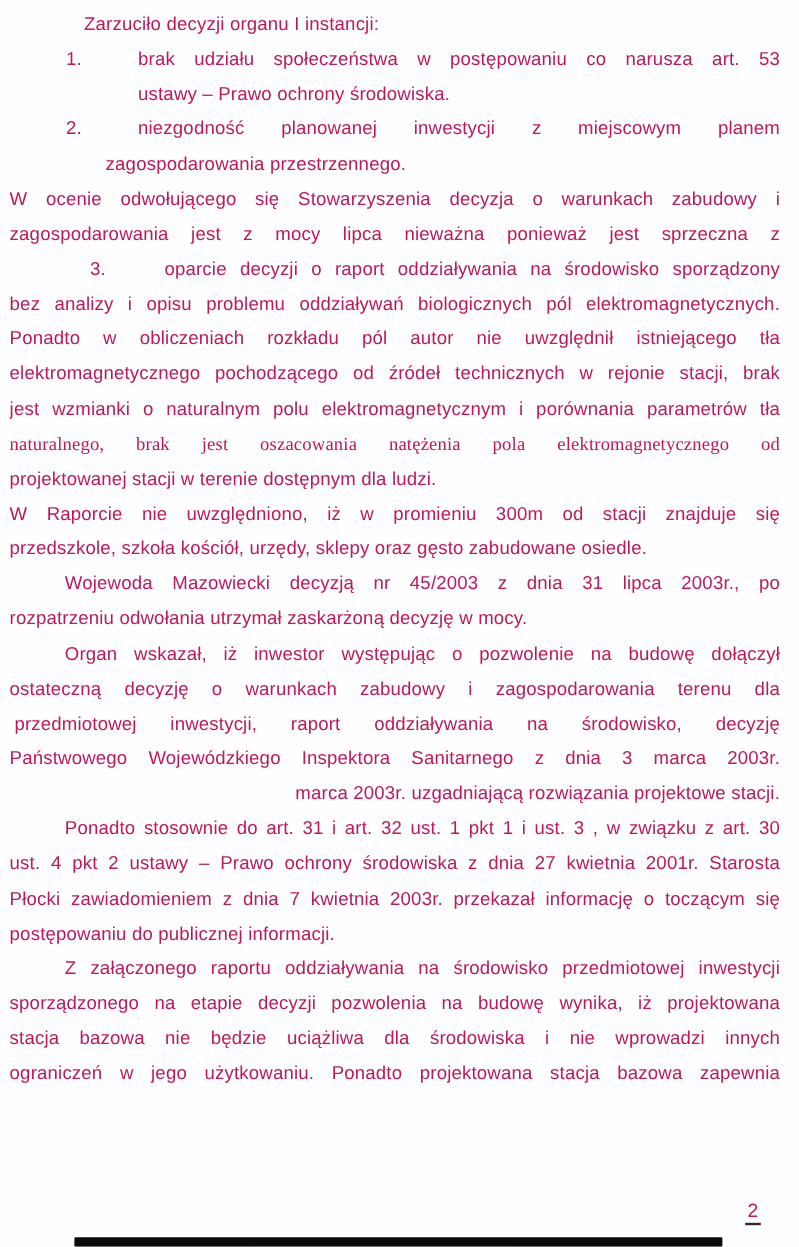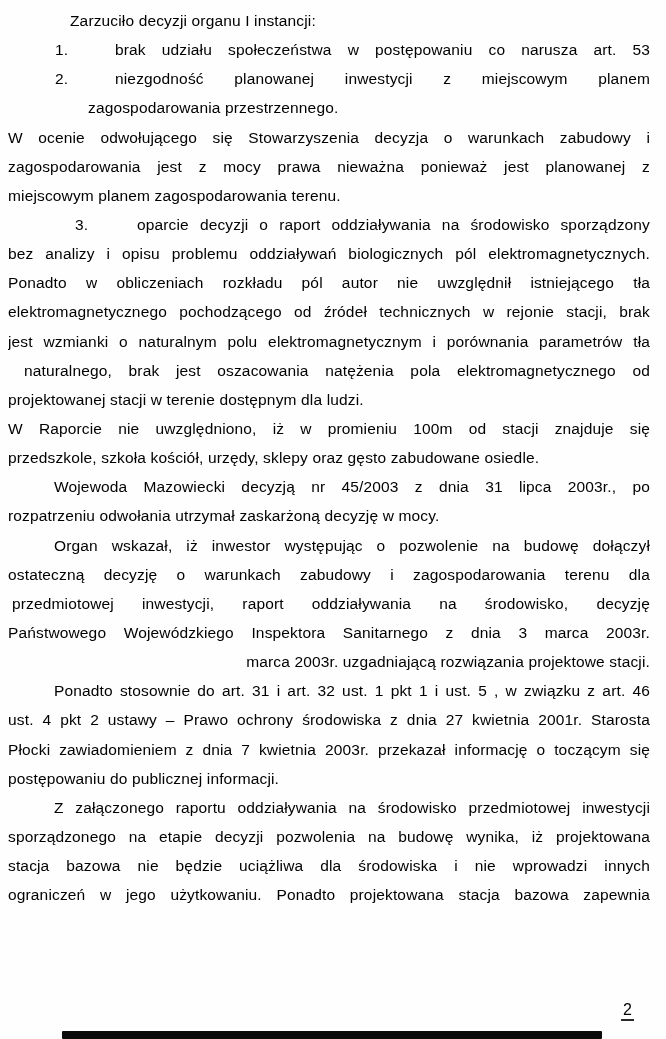--- a/index.html
+++ b/index.html
@@ -46,69 +46,69 @@
     position:absolute;
     left:62px; top:1031px;
     width:540px; height:8px;
     background:#0b0b0b;
     border-radius:1px;
   }
 </style>
 </head>
 <body>
 
-<div class="page" style="background: rgb(254, 254, 254); color: #000000;">
+<div class="page" style="background: rgb(254, 254, 254); color: #be185d;">
   <div class="doc-body">
       <div class="line">
         <span class="ltext" style="margin-left: 62px;">Zarzuciło decyzji organu I instancji:</span>
       </div>
       <div class="line just">
         <span class="marker" style="left: 47px;">1.</span>
         <span class="ltext" style="margin-left: 107px;">brak udziału społeczeństwa w postępowaniu co narusza art. 53</span>
+      </div>
+      <div class="line">
+        <span class="ltext" style="margin-left: 107px;">ustawy – Prawo ochrony środowiska.</span>
       </div>
       <div class="line just">
         <span class="marker" style="left: 47px;">2.</span>
         <span class="ltext" style="margin-left: 107px;">niezgodność planowanej inwestycji z miejscowym planem</span>
       </div>
       <div class="line">
         <span class="ltext" style="margin-left: 80px;">zagospodarowania przestrzennego.</span>
       </div>
       <div class="line just">
         <span class="ltext" style="margin-left: 0px;">W ocenie odwołującego się Stowarzyszenia decyzja o warunkach zabudowy i</span>
       </div>
       <div class="line just">
-        <span class="ltext" style="margin-left: 0px;">zagospodarowania jest z mocy prawa nieważna ponieważ jest planowanej z</span>
-      </div>
-      <div class="line">
-        <span class="ltext" style="margin-left: 0px;">miejscowym planem zagospodarowania terenu.</span>
+        <span class="ltext" style="margin-left: 0px;">zagospodarowania jest z mocy lipca nieważna ponieważ jest sprzeczna z</span>
       </div>
       <div class="line just">
         <span class="marker" style="left: 67px;">3.</span>
         <span class="ltext" style="margin-left: 129px;">oparcie decyzji o raport oddziaływania na środowisko sporządzony</span>
       </div>
       <div class="line just">
         <span class="ltext" style="margin-left: 0px;">bez analizy i opisu problemu oddziaływań biologicznych pól elektromagnetycznych.</span>
       </div>
       <div class="line just">
         <span class="ltext" style="margin-left: 0px;">Ponadto w obliczeniach rozkładu pól autor nie uwzględnił istniejącego tła</span>
       </div>
       <div class="line just">
         <span class="ltext" style="margin-left: 0px;">elektromagnetycznego pochodzącego od źródeł technicznych w rejonie stacji, brak</span>
       </div>
       <div class="line just">
         <span class="ltext" style="margin-left: 0px;">jest wzmianki o naturalnym polu elektromagnetycznym i porównania parametrów tła</span>
       </div>
       <div class="line just">
-        <span class="ltext" style="margin-left: 16px;">naturalnego, brak jest oszacowania natężenia pola elektromagnetycznego od</span>
+        <span class="ltext" style="margin-left: 0px; font-family: Liberation Serif, serif;">naturalnego, brak jest oszacowania natężenia pola elektromagnetycznego od</span>
       </div>
       <div class="line">
         <span class="ltext" style="margin-left: 0px;">projektowanej stacji w terenie dostępnym dla ludzi.</span>
       </div>
       <div class="line just">
-        <span class="ltext" style="margin-left: 0px;">W Raporcie nie uwzględniono, iż w promieniu 100m od stacji znajduje się</span>
+        <span class="ltext" style="margin-left: 0px;">W Raporcie nie uwzględniono, iż w promieniu 300m od stacji znajduje się</span>
       </div>
       <div class="line">
         <span class="ltext" style="margin-left: 0px;">przedszkole, szkoła kościół, urzędy, sklepy oraz gęsto zabudowane osiedle.</span>
       </div>
       <div class="line just">
         <span class="ltext" style="margin-left: 46px;">Wojewoda Mazowiecki decyzją nr 45/2003 z dnia 31 lipca 2003r., po</span>
       </div>
       <div class="line">
         <span class="ltext" style="margin-left: 0px;">rozpatrzeniu odwołania utrzymał zaskarżoną decyzję w mocy.</span>
       </div>
@@ -121,21 +121,21 @@
       <div class="line just">
         <span class="ltext" style="margin-left: 4px;">przedmiotowej inwestycji, raport oddziaływania na środowisko, decyzję</span>
       </div>
       <div class="line just">
         <span class="ltext" style="margin-left: 0px;">Państwowego Wojewódzkiego Inspektora Sanitarnego z dnia 3 marca 2003r.</span>
       </div>
       <div class="line">
         <span class="ltext" style="margin-left: 0px; text-align: right;">marca 2003r. uzgadniającą rozwiązania projektowe stacji.</span>
       </div>
       <div class="line just">
-        <span class="ltext" style="margin-left: 46px;">Ponadto stosownie do art. 31 i art. 32 ust. 1 pkt 1 i ust. 5 , w związku z art. 46</span>
+        <span class="ltext" style="margin-left: 46px;">Ponadto stosownie do art. 31 i art. 32 ust. 1 pkt 1 i ust. 3 , w związku z art. 30</span>
       </div>
       <div class="line just">
         <span class="ltext" style="margin-left: 0px;">ust. 4 pkt 2 ustawy – Prawo ochrony środowiska z dnia 27 kwietnia 2001r. Starosta</span>
       </div>
       <div class="line just">
         <span class="ltext" style="margin-left: 0px;">Płocki zawiadomieniem z dnia 7 kwietnia 2003r. przekazał informację o toczącym się</span>
       </div>
       <div class="line">
         <span class="ltext" style="margin-left: 0px;">postępowaniu do publicznej informacji.</span>
       </div>

